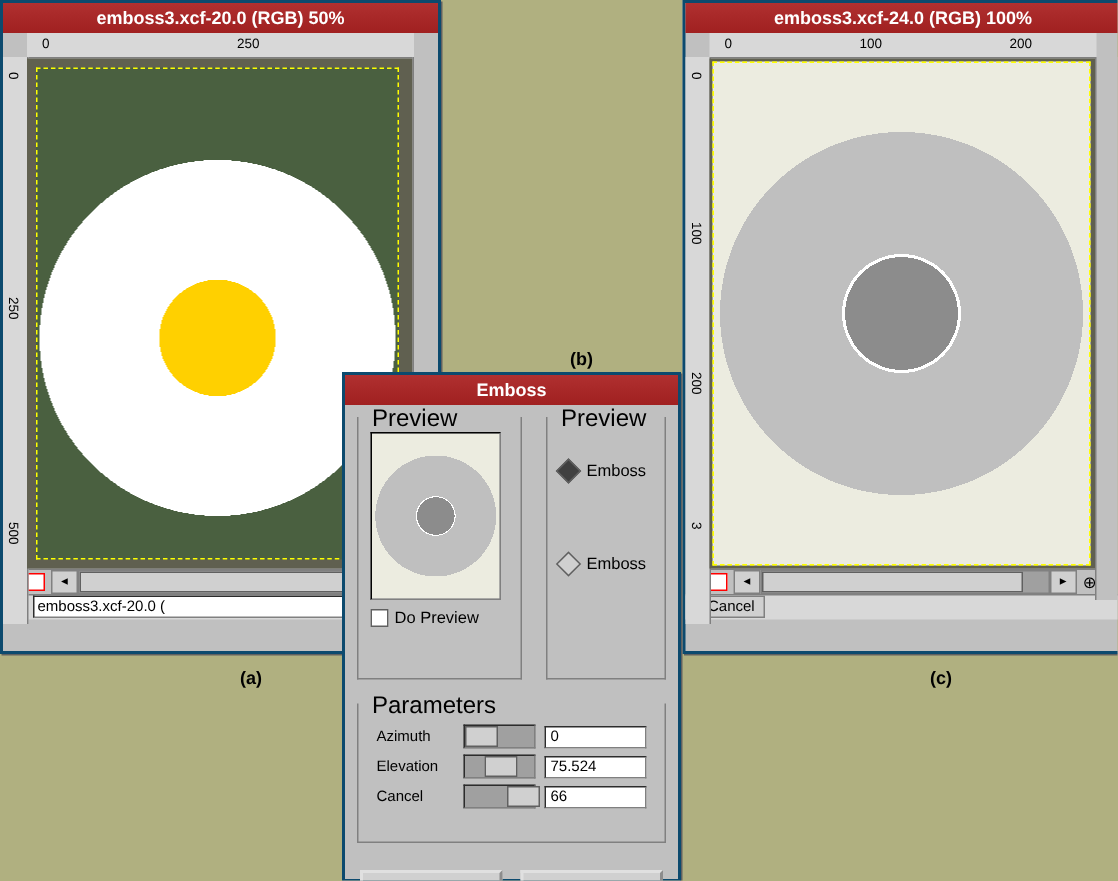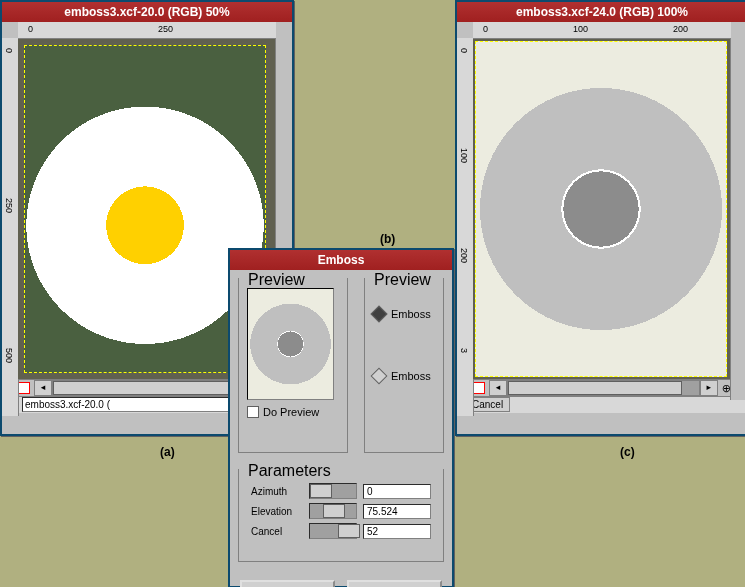--- a/index.html
+++ b/index.html
@@ -147,20 +147,20 @@
       <div class="slider">
           <div class="th" style="left:28%"></div>
         </div>
       <div class="val">75.524</div>
     </div>
     <div class="param-row">
       <div class="pl">Cancel</div>
       <div class="slider">
           <div class="th" style="left:60%"></div>
         </div>
-      <div class="val">52</div>
+      <div class="val">66</div>
     </div>
   </div>
   <div class="dlg-btns">
     <div class="dlg-btn">OK</div>
     <div class="dlg-btn">Cancel</div>
   </div>
 </div>
 
 </body></html>

